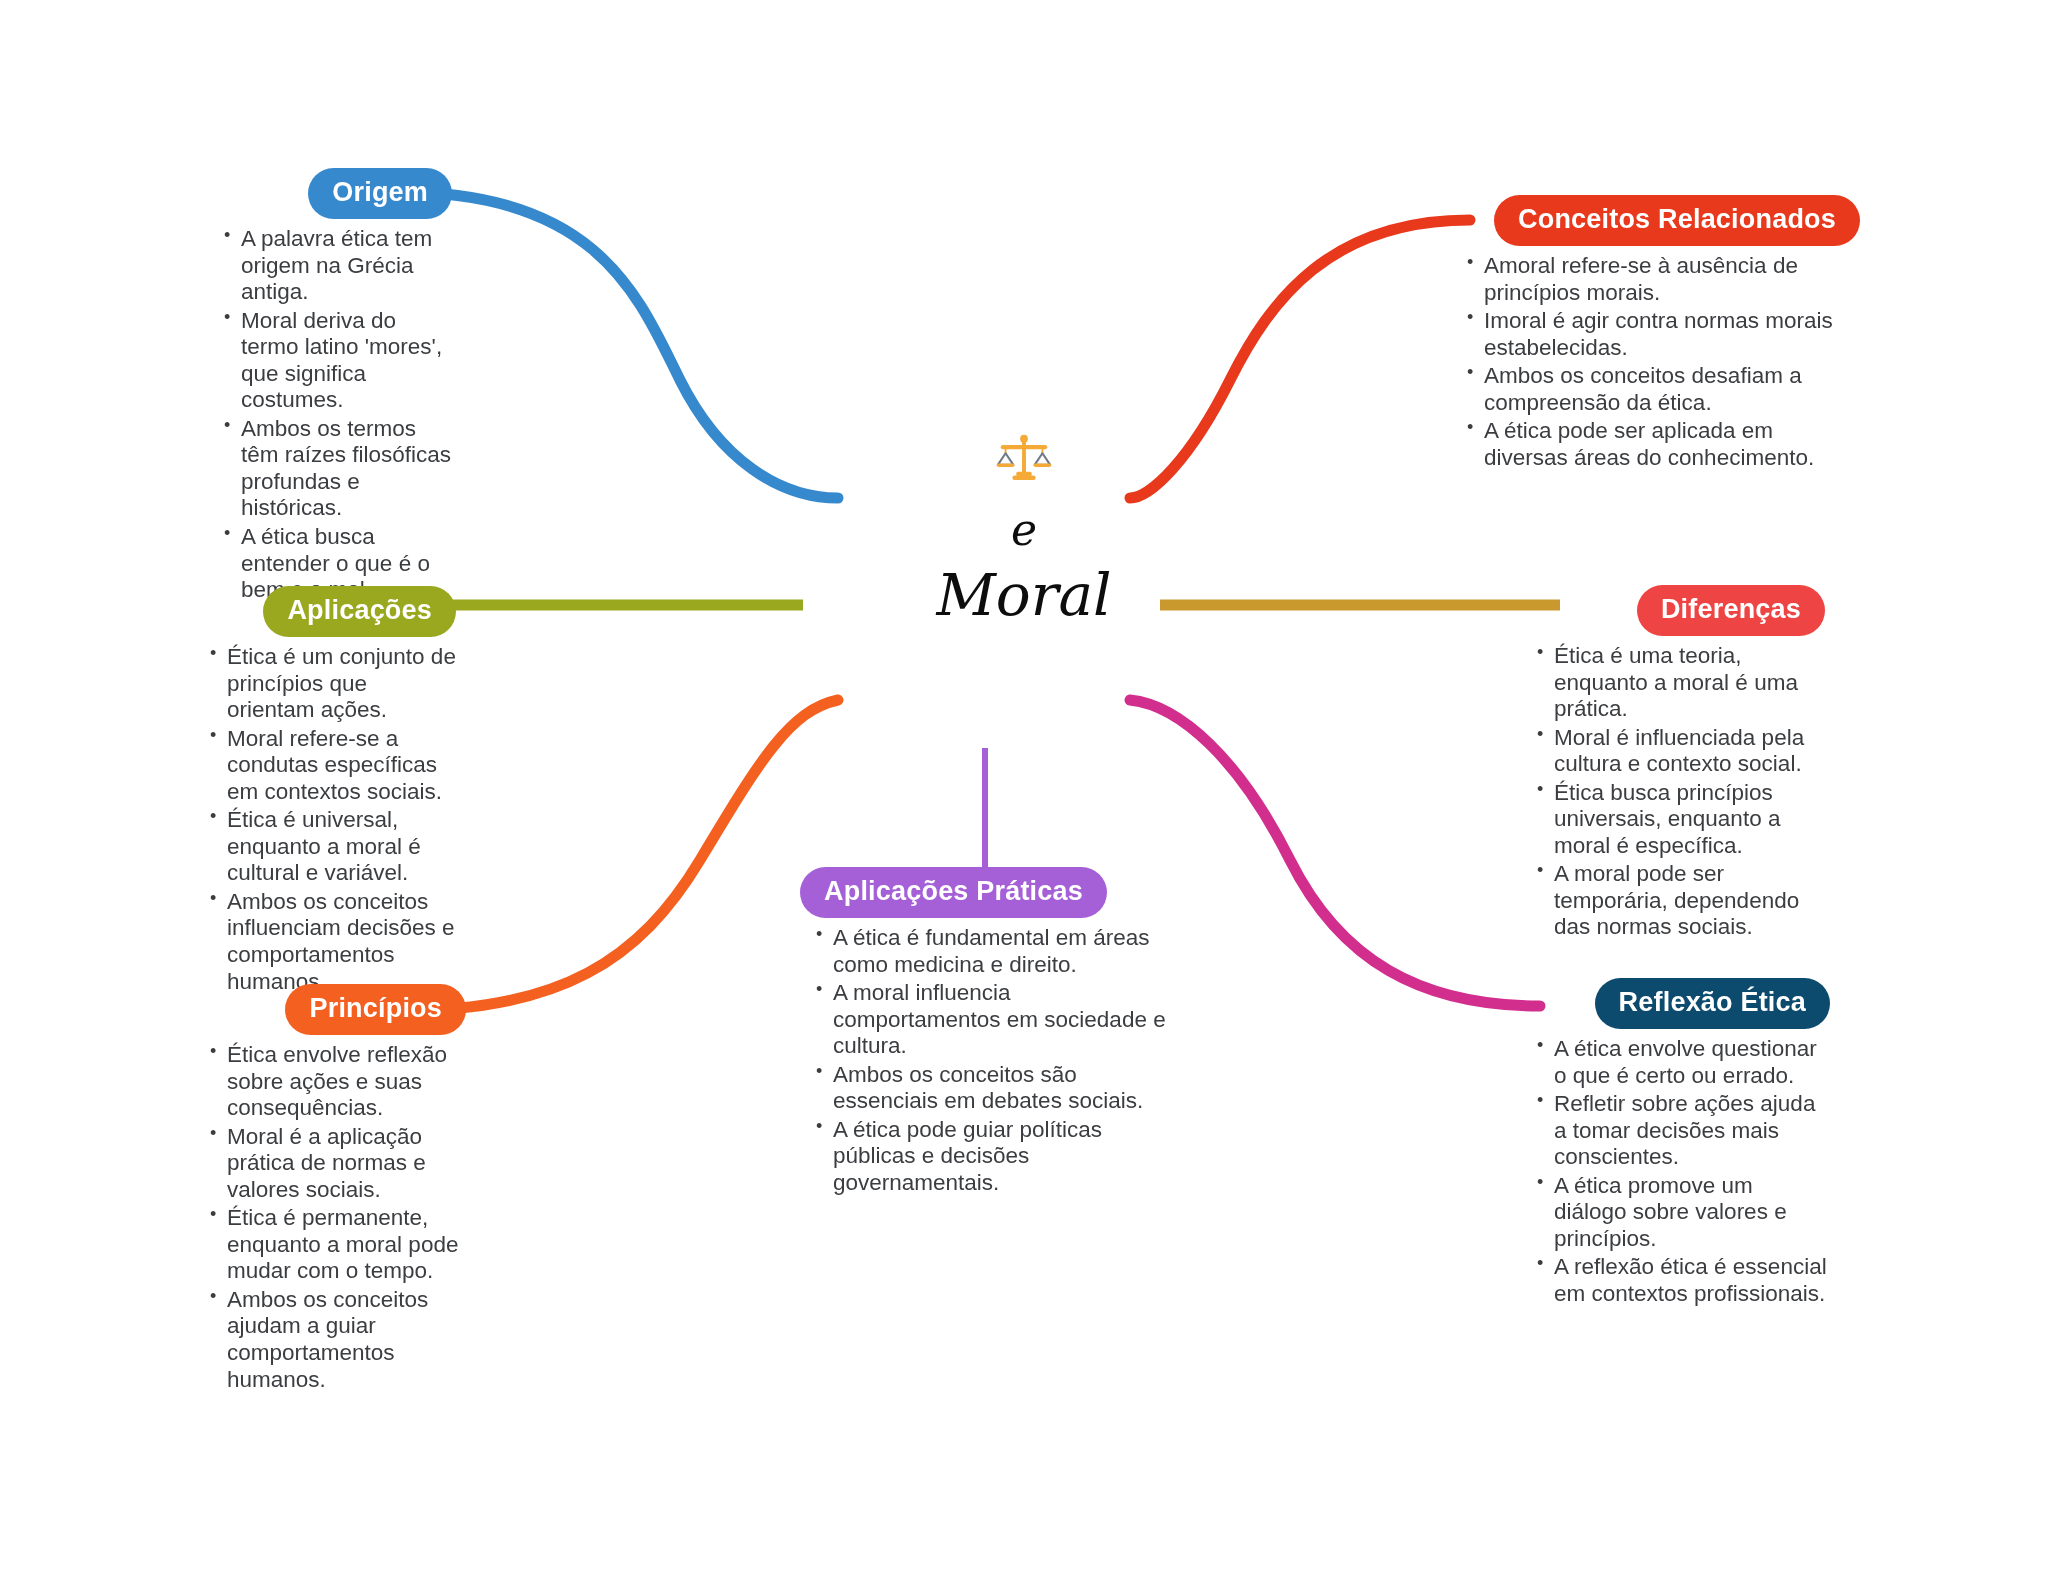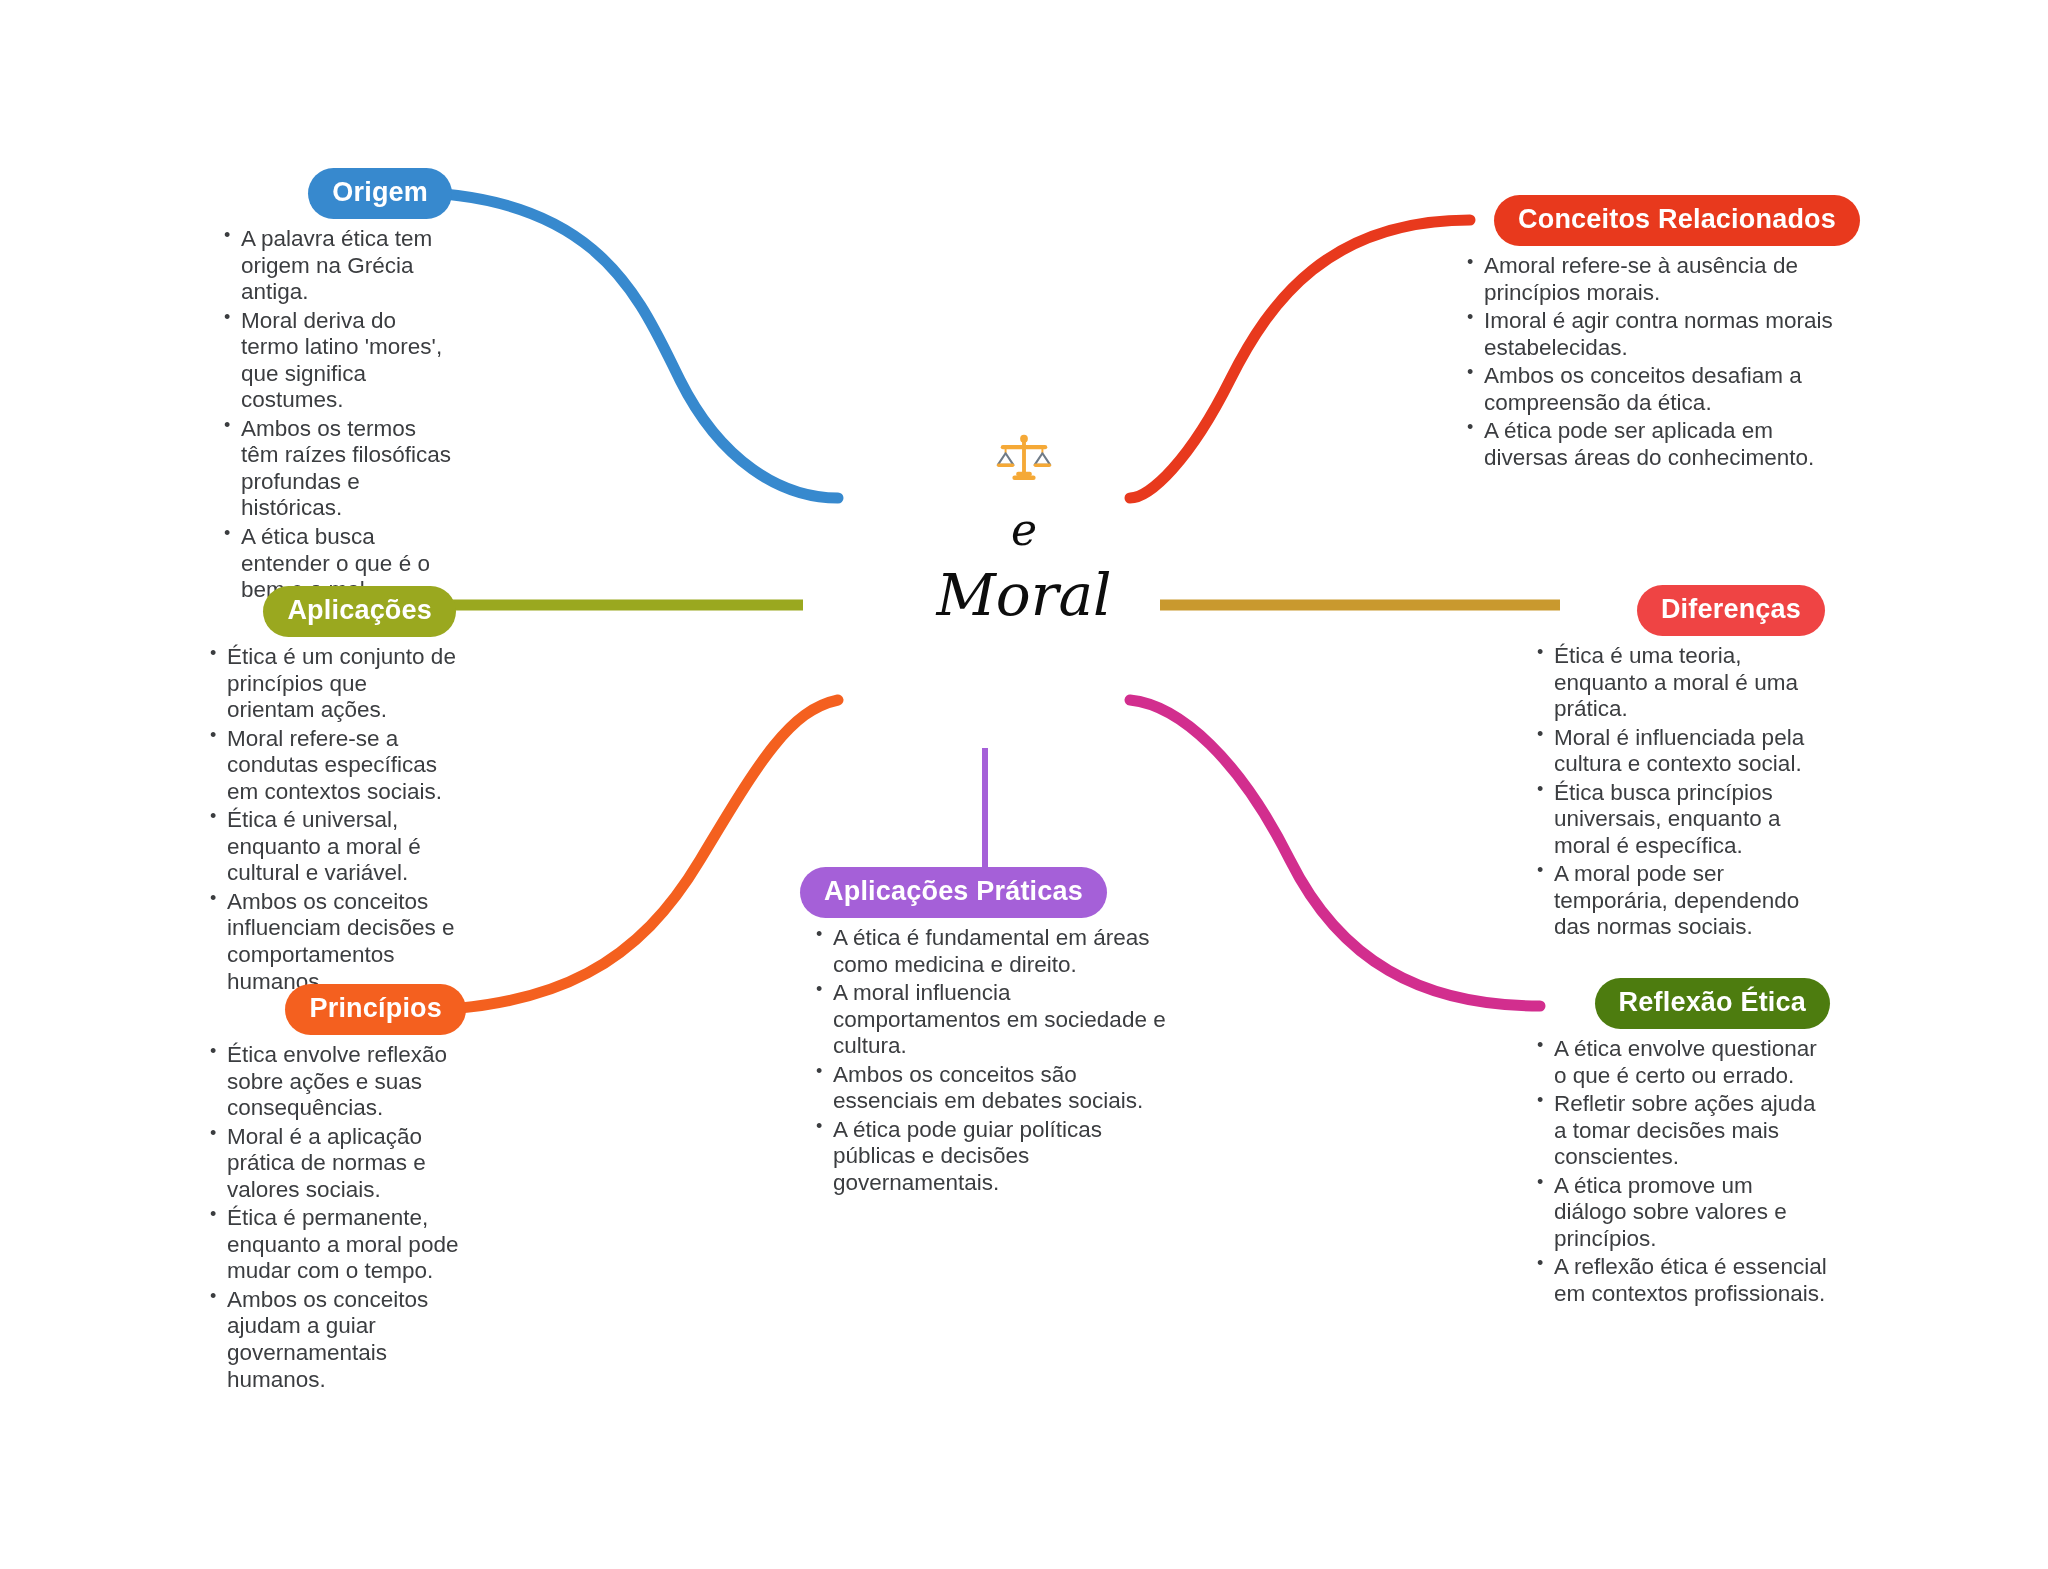--- a/index.html
+++ b/index.html
@@ -193,21 +193,21 @@
   </div>
 
   <div class="branch" id="branch-principios">
     <div class="pill-row left">
       <span class="pill" style="background-color: rgb(244, 96, 31);">Princípios</span>
     </div>
     <ul class="bullets">
       <li>Ética envolve reflexão sobre ações e suas consequências.</li>
       <li>Moral é a aplicação prática de normas e valores sociais.</li>
       <li>Ética é permanente, enquanto a moral pode mudar com o tempo.</li>
-      <li>Ambos os conceitos ajudam a guiar governamentais humanos.</li>
+      <li>Ambos os conceitos ajudam a guiar comportamentos humanos.</li>
     </ul>
   </div>
 
   <div class="branch" id="branch-conceitos">
     <div class="pill-row right">
       <span class="pill" style="background-color: rgb(232, 57, 29);">Conceitos Relacionados</span>
     </div>
     <ul class="bullets">
       <li>Amoral refere-se à ausência de princípios morais.</li>
       <li>Imoral é agir contra normas morais estabelecidas.</li>
@@ -223,21 +223,21 @@
     <ul class="bullets">
       <li>Ética é uma teoria, enquanto a moral é uma prática.</li>
       <li>Moral é influenciada pela cultura e contexto social.</li>
       <li>Ética busca princípios universais, enquanto a moral é específica.</li>
       <li>A moral pode ser temporária, dependendo das normas sociais.</li>
     </ul>
   </div>
 
   <div class="branch" id="branch-reflexao">
     <div class="pill-row right">
-      <span class="pill" style="background-color: #4d7c0f;">Reflexão Ética</span>
+      <span class="pill" style="background-color: #0c4a6e;">Reflexão Ética</span>
     </div>
     <ul class="bullets">
       <li>A ética envolve questionar o que é certo ou errado.</li>
       <li>Refletir sobre ações ajuda a tomar decisões mais conscientes.</li>
       <li>A ética promove um diálogo sobre valores e princípios.</li>
       <li>A reflexão ética é essencial em contextos profissionais.</li>
     </ul>
   </div>
 
   <div class="branch" id="branch-aplicacoes">

